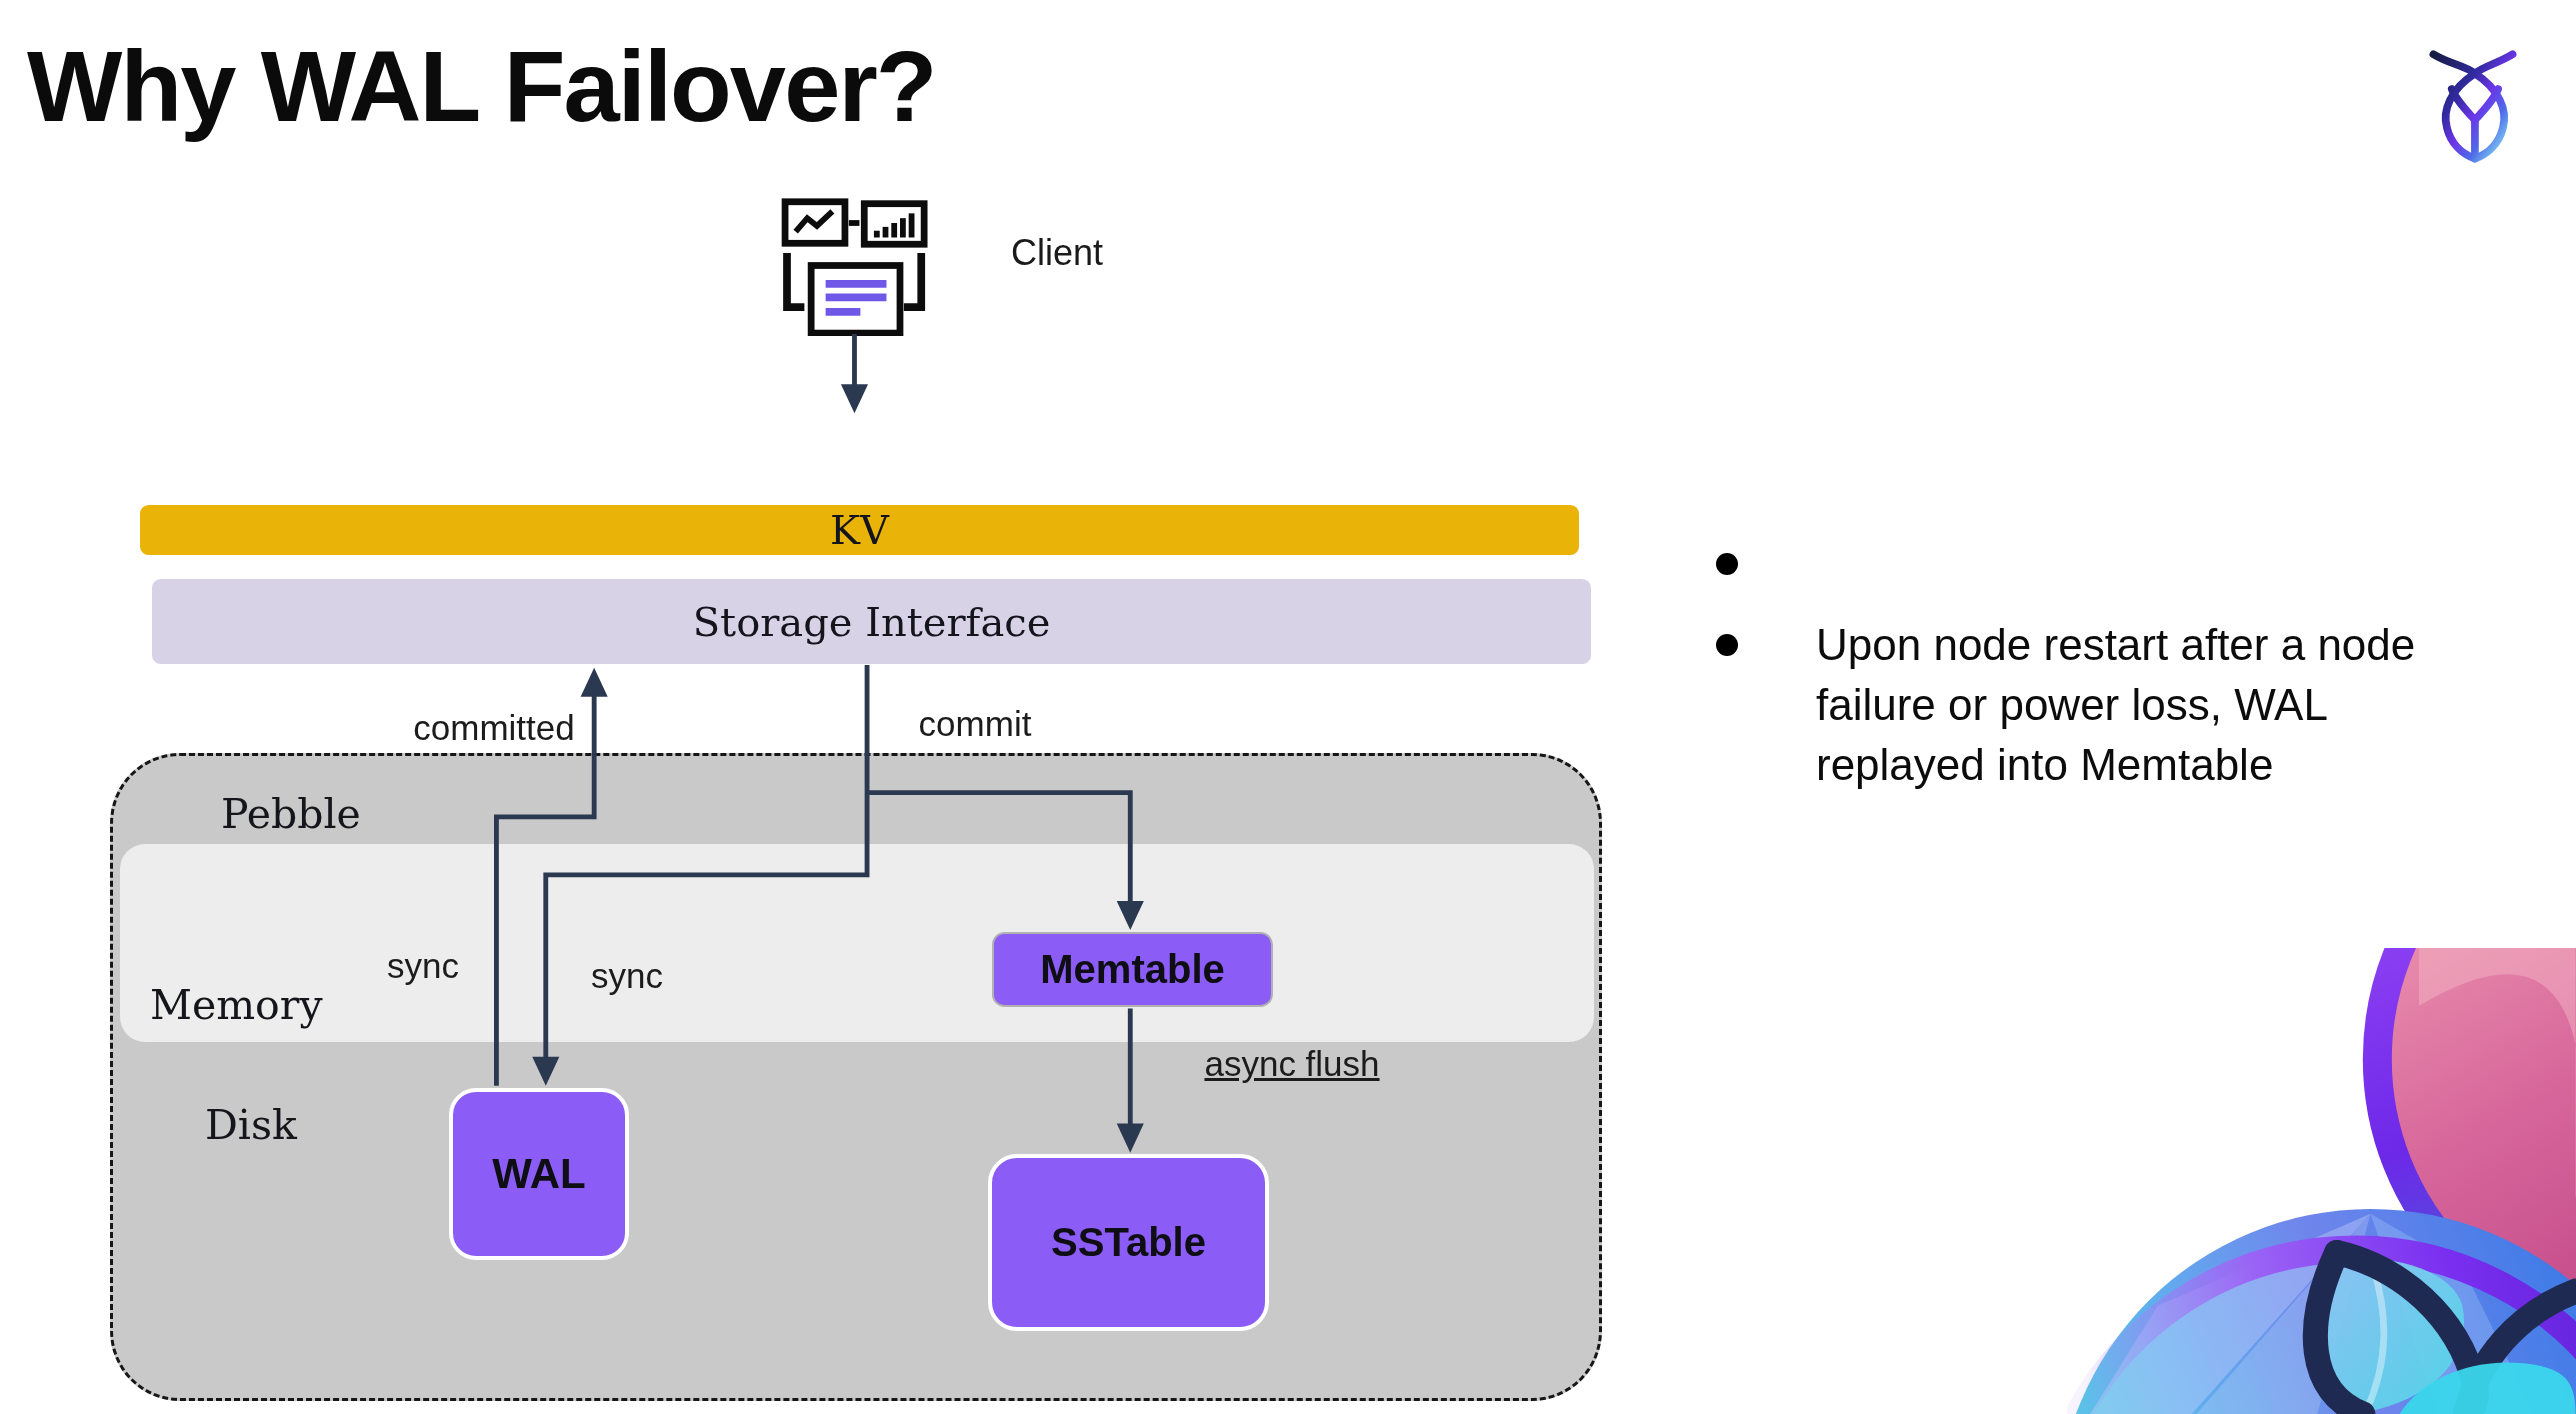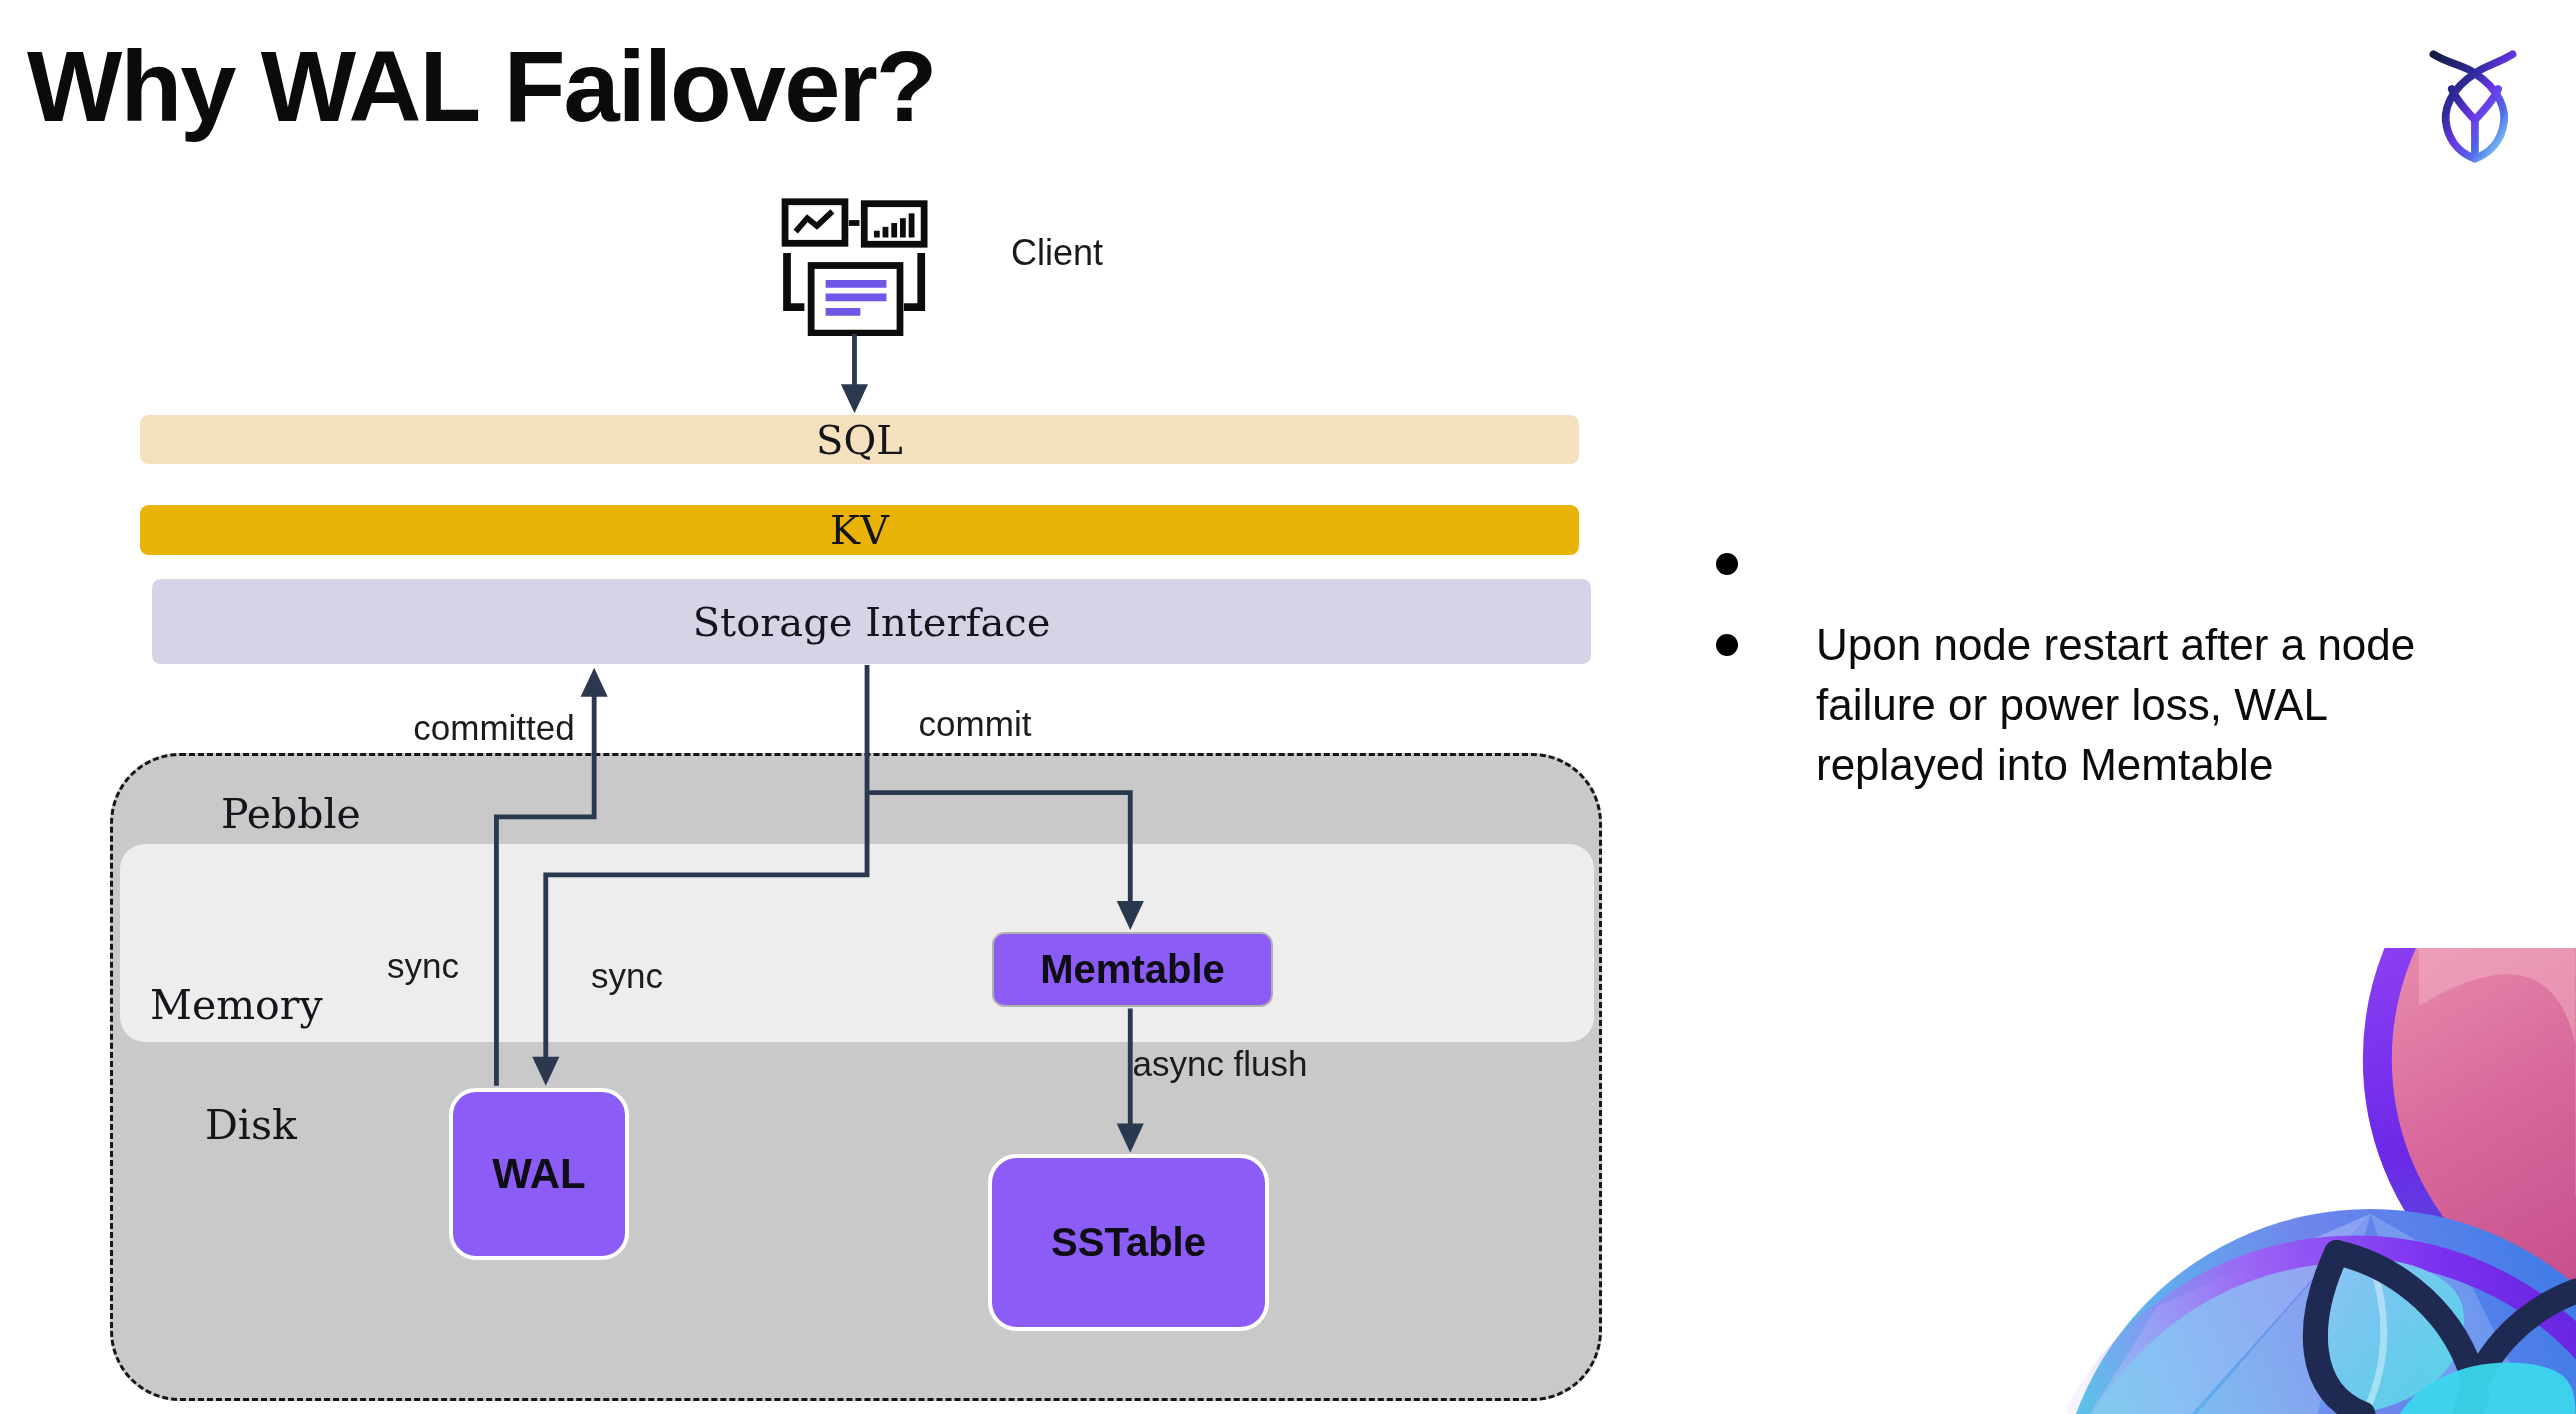--- a/index.html
+++ b/index.html
@@ -31,21 +31,21 @@
         background:#8b5cf6;font-family:Liberation Sans, sans-serif;font-weight:bold;color:#0e0e14;}
   .node-wal{left:449px;top:1088px;width:180px;height:172px;border-radius:27px;border:4.8px solid #ffffff;font-size:42px;}
   .node-memtable{left:992px;top:932px;width:281px;height:75px;border-radius:12.6px;border:2.9px solid #b1b1b1;font-size:40px;}
   .node-sstable{left:988px;top:1154px;width:281px;height:177px;border-radius:29px;border:4.8px solid #ffffff;font-size:40px;}
 
   .edge-label{font-size:35px;color:#1c1c1c;transform:translate(-50%,-50%);white-space:nowrap;}
   .lbl-committed{left:494px;top:728px;}
   .lbl-commit{left:975px;top:724px;}
   .lbl-sync1{left:423px;top:966px;}
   .lbl-sync2{left:627px;top:976px;}
-  .lbl-async{left:1220px;top:1064px;}
+  .lbl-async{left:1292px;top:1064px;text-decoration:underline;}
 
   .arrows{left:0;top:0;pointer-events:none;}
 
   .bullets{left:1716px;top:535px;width:852px;}
   .bullet-row{display:flex;align-items:flex-start;}
   .bullet-row + .bullet-row{margin-top:40px;}
   .bullet-dot{width:22px;height:22px;border-radius:50%;background:#000;flex:0 0 auto;margin-top:18.4px;}
   .bullet-text{margin-left:78px;width:629px;font-size:44px;line-height:60px;color:#0c0c0c;}
 </style>
 </head>
@@ -95,23 +95,20 @@
       <polyline points="7,60 7,116 25,116" fill="none" stroke="#0c0c0c" stroke-width="8"></polyline>
       <polyline points="146,60 146,116 128,116" fill="none" stroke="#0c0c0c" stroke-width="8"></polyline>
       <rect x="32" y="73" width="92" height="70" fill="#ffffff" stroke="#0c0c0c" stroke-width="7"></rect>
       <line x1="47" y1="92" x2="110" y2="92" stroke="#6f58e8" stroke-width="8"></line>
       <line x1="47" y1="106" x2="110" y2="106" stroke="#6f58e8" stroke-width="8"></line>
       <line x1="47" y1="121" x2="83" y2="121" stroke="#6f58e8" stroke-width="8"></line>
     </g>
   </svg>
   <div class="abs client-label">Client</div>
 
-  <div class="abs bar bar-sql">
-    <span>SQL</span>
-  </div>
   <div class="abs bar bar-kv">
     <span>KV</span>
   </div>
   <div class="abs bar bar-storage">
     <span>Storage Interface</span>
   </div>
 
   <div class="abs pebble"></div>
   <div class="abs memory-band"></div>
   <div class="abs zone-label lbl-pebble">Pebble</div>

